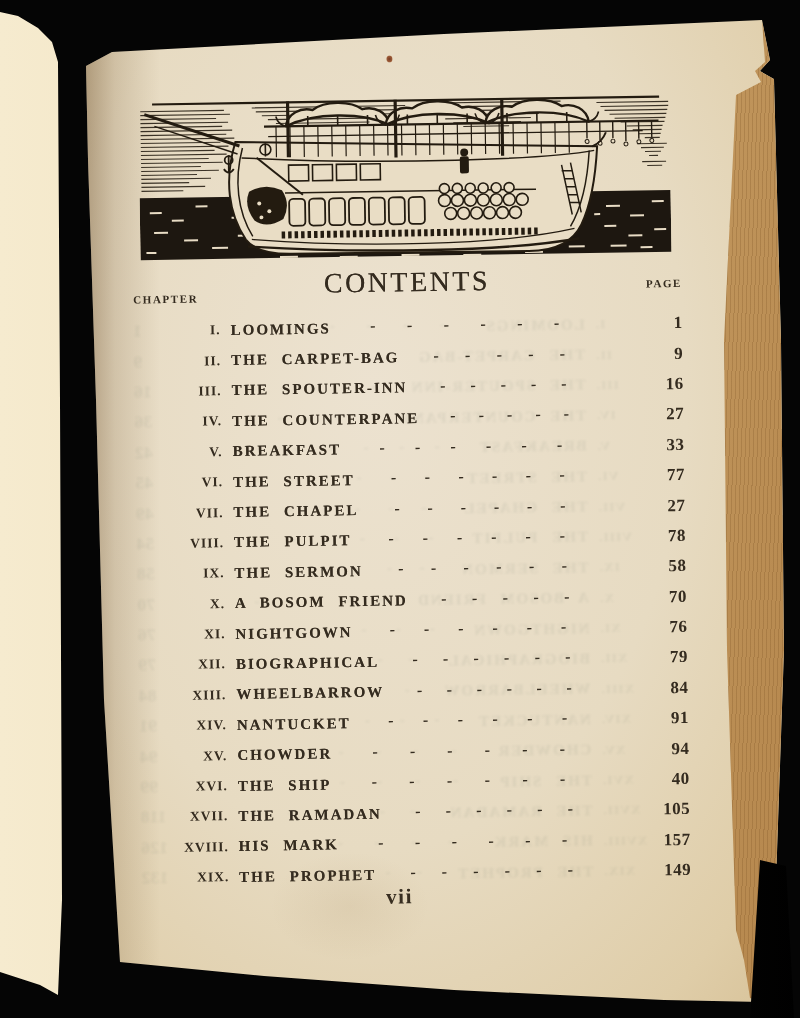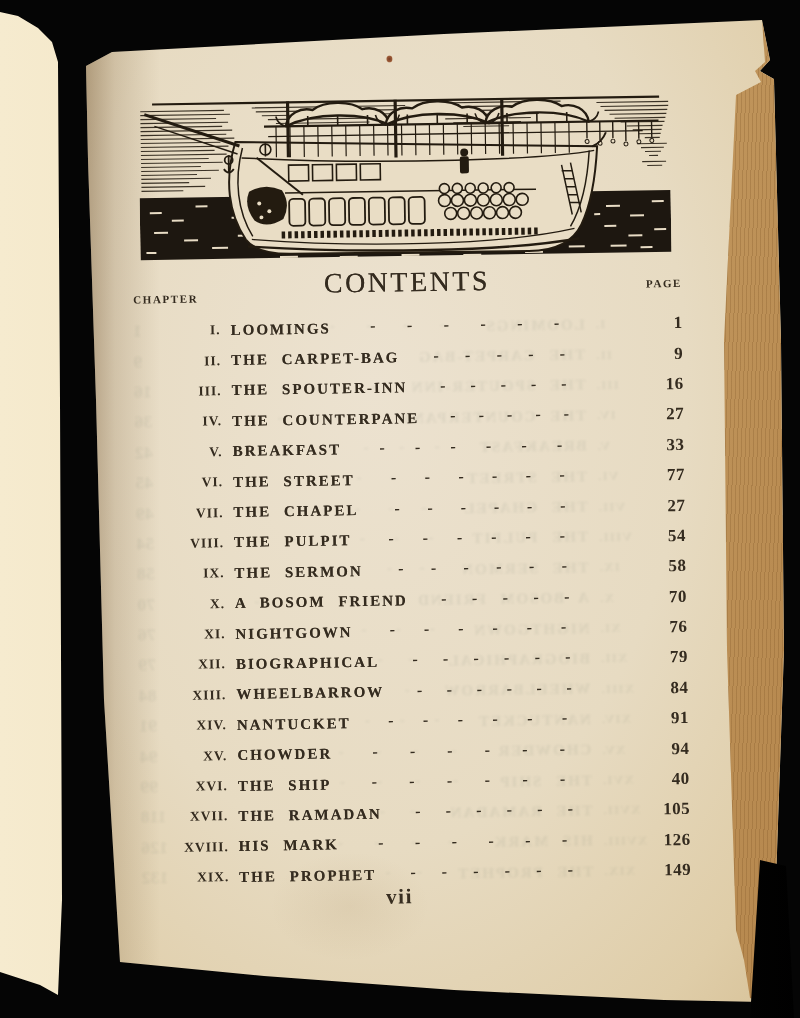--- a/index.html
+++ b/index.html
@@ -290,21 +290,21 @@
     <span class="num">VIII.</span>
     <span class="title">THE PULPIT</span>
     <span class="dashes">
               <span>-</span>
               <span>-</span>
               <span>-</span>
               <span>-</span>
               <span>-</span>
               <span>-</span>
             </span>
-    <span class="pnum">54</span>
+    <span class="pnum">78</span>
   </div>
 
   <div class="row">
     <span class="num">IX.</span>
     <span class="title">THE SERMON</span>
     <span class="dashes">
               <span>-</span>
               <span>-</span>
               <span>-</span>
               <span>-</span>
@@ -429,21 +429,21 @@
     <span class="num">XVIII.</span>
     <span class="title">HIS MARK</span>
     <span class="dashes">
               <span>-</span>
               <span>-</span>
               <span>-</span>
               <span>-</span>
               <span>-</span>
               <span>-</span>
             </span>
-    <span class="pnum">126</span>
+    <span class="pnum">157</span>
   </div>
 
   <div class="row">
     <span class="num">XIX.</span>
     <span class="title">THE PROPHET</span>
     <span class="dashes">
               <span>-</span>
               <span>-</span>
               <span>-</span>
               <span>-</span>

